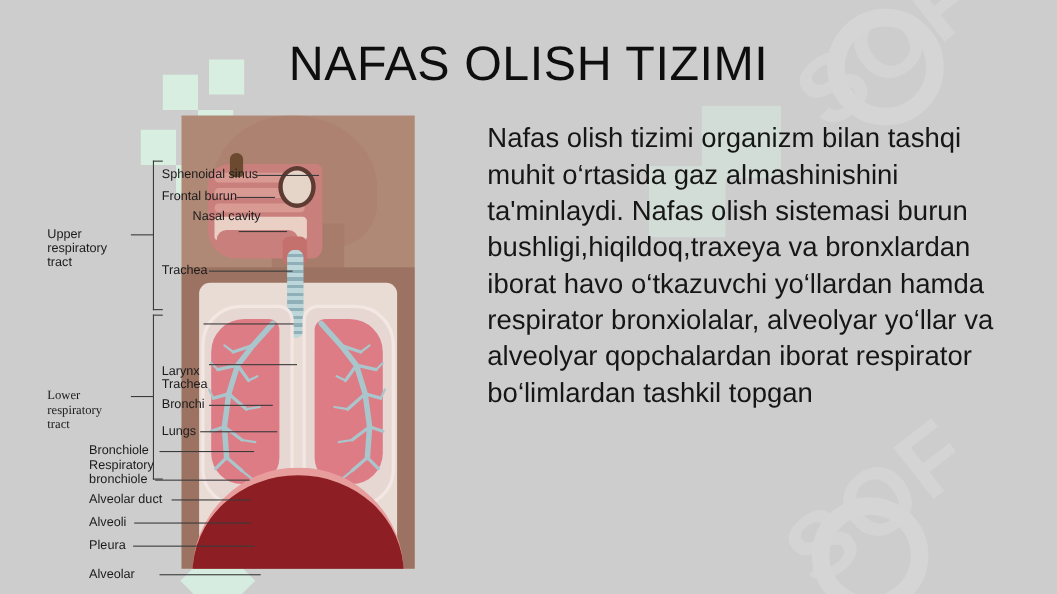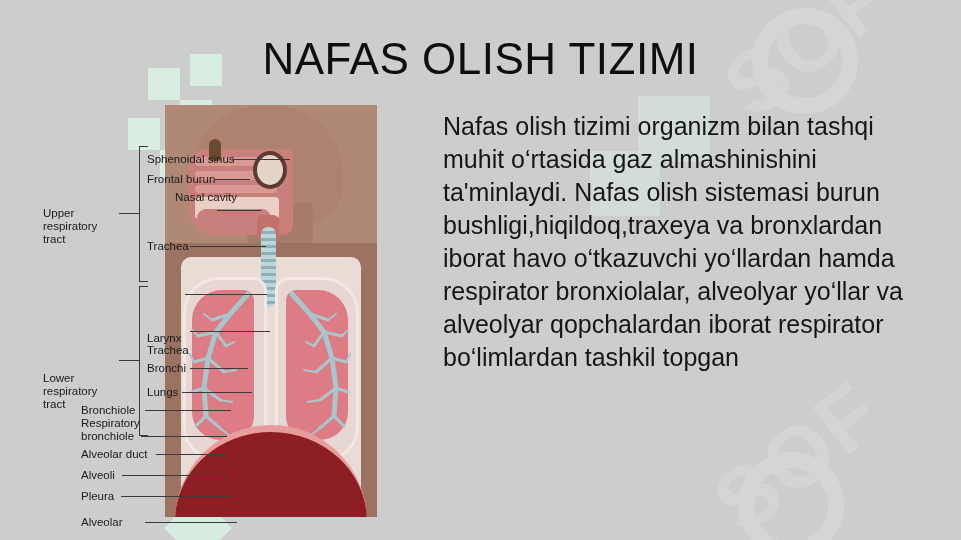--- a/index.html
+++ b/index.html
@@ -295,21 +295,21 @@
     <div class="bracket-stem" style="left:84px; top:113px; width:21px;"></div>
 
     <div class="bracket" style="left:104px; top:186px; height:148px;"></div>
     <div class="bracket-stem" style="left:84px; top:260px; width:21px;"></div>
 
     <div class="lbl multi" style="left:8px; top:107px;">
       <span>Upper</span><br>
       <span>respiratory</span><br>
       <span>tract</span>
     </div>
-    <div class="lbl multi" style="left:8px; top:272px;">
+    <div class="lbl multi" style="left:8px; top:254px;font-family:Liberation Serif, serif;">
       <span>Lower</span><br>
       <span>respiratory</span><br>
       <span>tract</span>
     </div>
 
     <div class="lbl" style="left:112px; top:53px;">Sphenoidal sinus</div>
     <div class="leader" style="left:197px; top:59px; width:58px;"></div>
 
     <div class="lbl" style="left:112px; top:73px;">Frontal burun</div>
     <div class="leader" style="left:180px; top:79px; width:35px;"></div>

